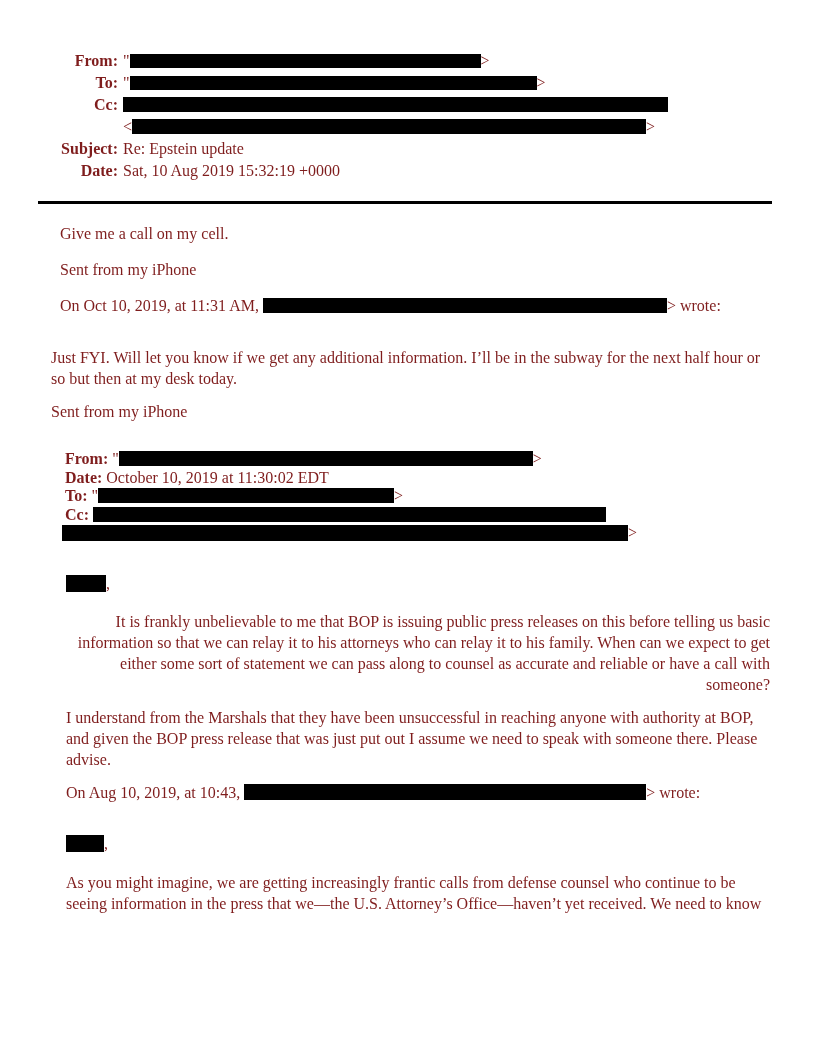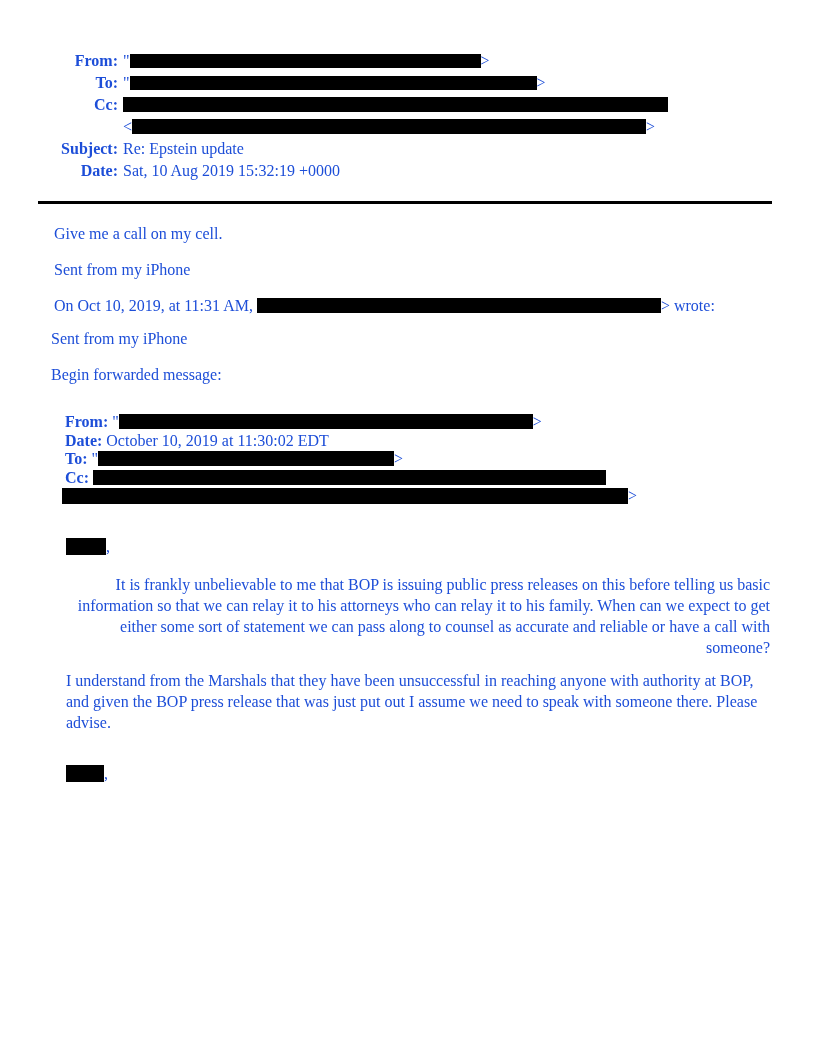--- a/index.html
+++ b/index.html
@@ -3,21 +3,21 @@
 <meta charset="utf-8">
 <style>
   html,body { margin:0; padding:0; background:#ffffff; }
   .page {
     position:relative;
     width:816px; height:1056px;
     background:#ffffff;
     box-sizing:border-box;
     padding:50px 40px 0 40px;
     font-family:"Liberation Serif","DejaVu Serif",serif;
-    font-size:16px; line-height:21px; color:#1d4ed8;
+    font-size:16px; line-height:21px; color:#7f1d1d;
     overflow:hidden;
   }
   b,.bold { font-weight:bold; }
   
   .hdr { line-height:22px; }
   .hrow { display:flex; }
   .hlabel { flex:none; width:78px; text-align:right; font-weight:bold; }
   .hval { margin-left:5px; white-space:nowrap; }
   .divider { border:0; border-top:3px solid #000; width:734px; margin:19px 0 0 -2px; }
   
@@ -29,21 +29,21 @@
   .rx-on1   { width:404px; height:15px; }
   .rx-ffrom { width:414px; height:15px; }
   .rx-fto   { width:296px; height:15px; }
   .rx-fcc   { width:513px; height:15px; }
   .rx-fovf  { width:566px; height:16px; margin-left:-3px; }
   .rx-name1 { width:40px; height:17px; }
   .rx-name2 { width:31px; height:14px; }
   .rx-on2   { width:402px; height:16px; }
   .rx-name3 { width:38px; height:17px; }
   
-  .m1 { margin-left:14px; }
+  .m1 { margin-left:20px; }
   .m1 p, .quoted p, .fwdbody p { margin:0; }
   .p-give  { margin-top:19px !important; }
   .p-sent1 { margin-top:15px !important; }
   .p-on1   { margin-top:15px !important; white-space:nowrap; }
   .quoted  { margin-left:11px; }
   .p-fyi   { margin-top:31px !important; width:712px; }
   .p-sent2 { margin-top:12px !important; }
   .p-begin { margin-top:15px !important; }
   .fwdhdr  { margin:28px 0 0 14px; line-height:18.5px; }
   .fwdhdr .frow { white-space:nowrap; }
@@ -90,32 +90,34 @@
 
   <hr class="divider">
 
   <div class="m1">
     <p class="p-give">Give me a call on my cell.</p>
     <p class="p-sent1">Sent from my iPhone</p>
     <p class="p-on1"><span>On Oct 10, 2019, at 11:31 AM,</span> <span class="rx rx-on1"></span><span>&gt; wrote:</span></p>
   </div>
 
   <div class="quoted">
+    <p class="p-fyi">Just FYI. Will let you know if we get any additional information. I’ll be in the subway for the next half hour or so but then at my desk today.</p>
     <p class="p-sent2">Sent from my iPhone</p>
-    <p class="p-begin">Begin forwarded message:</p>
 
     <div class="fwdhdr">
       <div class="frow"><b>From:</b> <span>"</span><span class="rx rx-ffrom"></span><span>&gt;</span></div>
       <div class="frow"><b>Date:</b> <span>October 10, 2019 at 11:30:02 EDT</span></div>
       <div class="frow"><b>To:</b> <span>"</span><span class="rx rx-fto"></span><span>&gt;</span></div>
       <div class="frow"><b>Cc:</b> <span class="rx rx-fcc"></span></div>
       <div class="frow"><span class="rx rx-fovf"></span><span>&gt;</span></div>
     </div>
 
     <div class="fwdbody">
       <p class="p-sal1"><span class="rx rx-name1"></span><span>,</span></p>
       <p class="p-itis">It is frankly unbelievable to me that BOP is issuing public press releases on this before telling us basic information so that we can relay it to his attorneys who can relay it to his family. When can we expect to get either some sort of statement we can pass along to counsel as accurate and reliable or have a call with someone?</p>
       <p class="p-iund">I understand from the Marshals that they have been unsuccessful in reaching anyone with authority at BOP, and given the BOP press release that was just put out I assume we need to speak with someone there. Please advise.</p>
+      <p class="p-on2"><span>On Aug 10, 2019, at 10:43,</span> <span class="rx rx-on2"></span><span>&gt; wrote:</span></p>
       <p class="p-sal2"><span class="rx rx-name3"></span><span>,</span></p>
+      <p class="p-asyou">As you might imagine, we are getting increasingly frantic calls from defense counsel who continue to be seeing information in the press that we—the U.S. Attorney’s Office—haven’t yet received. We need to know</p>
     </div>
   </div>
 
 </div>
 
 </body></html>

